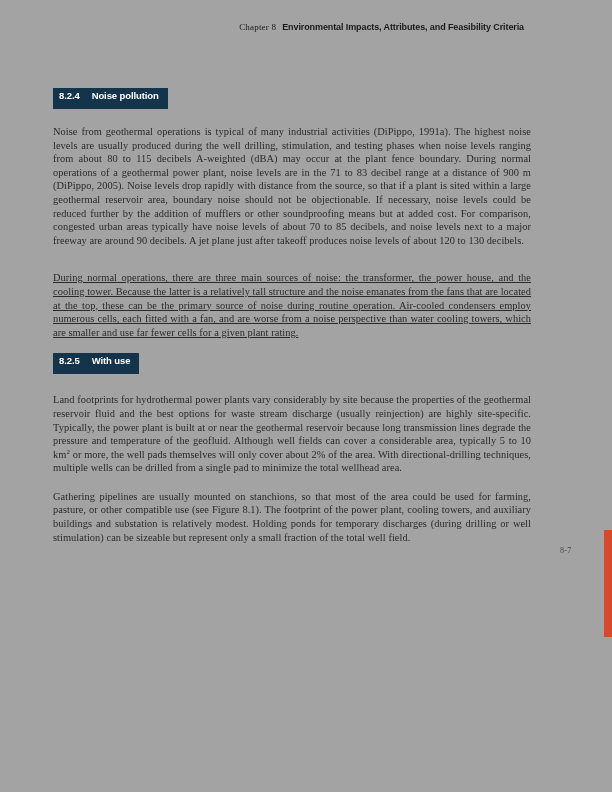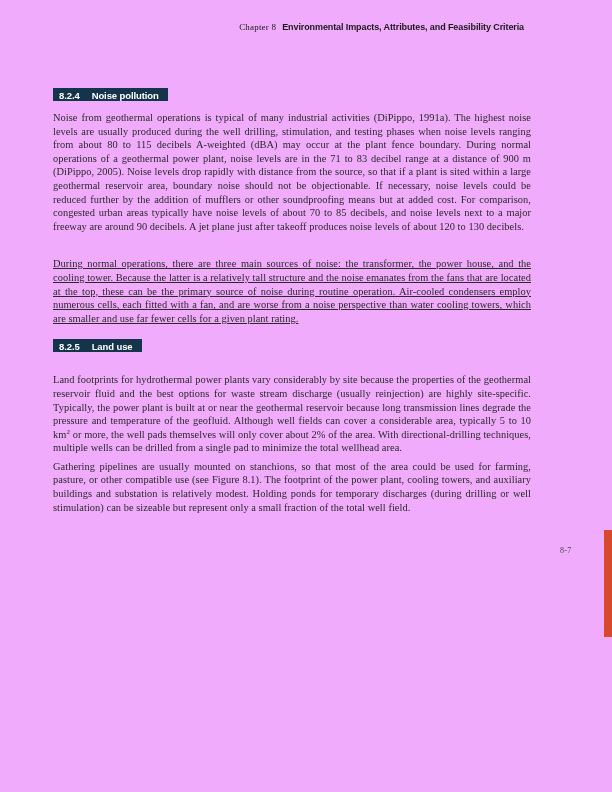--- a/index.html
+++ b/index.html
@@ -4,21 +4,21 @@
 <style>
   html, body {
     margin: 0;
     padding: 0;
     background: #ffffff;
   }
   .page {
     position: relative;
     width: 612px;
     height: 792px;
-    background: #f0abfc;
+    background: #a3a3a3;
     overflow: hidden;
     font-family: "Liberation Serif", serif;
   }
   .header {
     position: absolute;
     top: 16px;
     left: 53px;
     width: 471px;
     text-align: right;
     white-space: nowrap;
@@ -43,46 +43,46 @@
     width: 478px;
   }
   .section-heading {
     display: inline-block;
     background: #14344c;
     color: #ffffff;
     font-family: "Liberation Sans", sans-serif;
     font-weight: bold;
     font-size: 9.5px;
     line-height: 11px;
-    padding: 2px 9px 0 6px;
+    padding: 2px 9px 8px 6px;
     letter-spacing: -0.1px;
   }
   .section-heading .sec-num {
     margin-right: 12px;
   }
   .para {
     margin: 0;
     text-align: justify;
     font-size: 10.4px;
     line-height: 13.6px;
     color: #2a2a2a;
     letter-spacing: 0.05px;
   }
   .para sup {
     font-size: 7px;
     line-height: 0;
     vertical-align: super;
   }
   .heading-wrap-1 { margin: 0; }
-  .p-first      { margin-top: 8px; }
+  .p-first      { margin-top: 16px; }
   .p-gap        { margin-top: 24px; text-decoration: underline; }
   .p-gap-mid    { margin-top: 17px; }
   .heading-wrap-2 { margin: 0; margin-top: 11px; }
   .p-after-head { margin-top: 19px; }
-  .p-last       { margin-top: 5px; }
+  .p-last       { margin-top: 15px; }
   .page-number {
     position: absolute;
     top: 546px;
     left: 560px;
     width: 31px;
     text-align: left;
     font-family: "Liberation Serif", serif;
     font-size: 8px;
     color: #4a4a4a;
     letter-spacing: 0.3px;
@@ -113,21 +113,21 @@
       </div>
     </div>
 
     <p class="para p-first">Noise from geothermal operations is typical of many industrial activities (DiPippo, 1991a). The highest noise levels are usually produced during the well drilling, stimulation, and testing phases when noise levels ranging from about 80 to 115 decibels A-weighted (dBA) may occur at the plant fence boundary. During normal operations of a geothermal power plant, noise levels are in the 71 to 83 decibel range at a distance of 900 m (DiPippo, 2005). Noise levels drop rapidly with distance from the source, so that if a plant is sited within a large geothermal reservoir area, boundary noise should not be objectionable. If necessary, noise levels could be reduced further by the addition of mufflers or other soundproofing means but at added cost. For comparison, congested urban areas typically have noise levels of about 70 to 85 decibels, and noise levels next to a major freeway are around 90 decibels. A jet plane just after takeoff produces noise levels of about 120 to 130 decibels.</p>
 
     <p class="para p-gap">During normal operations, there are three main sources of noise: the transformer, the power house, and the cooling tower. Because the latter is a relatively tall structure and the noise emanates from the fans that are located at the top, these can be the primary source of noise during routine operation. Air-cooled condensers employ numerous cells, each fitted with a fan, and are worse from a noise perspective than water cooling towers, which are smaller and use far fewer cells for a given plant rating.</p>
 
 
     <div class="heading-wrap-2">
       <div class="section-heading">
-        <span class="sec-num">8.2.5</span><span class="sec-title">Land use</span>
+        <span class="sec-num">8.2.5</span><span class="sec-title">With use</span>
       </div>
     </div>
 
     <p class="para p-after-head"><span>Land footprints for hydrothermal power plants vary considerably by site because the properties of the geothermal reservoir fluid and the best options for waste stream discharge (usually reinjection) are highly site-specific. Typically, the power plant is built at or near the geothermal reservoir because long transmission lines degrade the pressure and temperature of the geofluid. Although well fields can cover a considerable area, typically 5 to 10 km</span><sup>2</sup><span> or more, the well pads themselves will only cover about 2% of the area. With directional-drilling techniques, multiple wells can be drilled from a single pad to minimize the total wellhead area.</span></p>
 
     <p class="para p-last">Gathering pipelines are usually mounted on stanchions, so that most of the area could be used for farming, pasture, or other compatible use (see Figure 8.1). The footprint of the power plant, cooling towers, and auxiliary buildings and substation is relatively modest. Holding ponds for temporary discharges (during drilling or well stimulation) can be sizeable but represent only a small fraction of the total well field.</p>
 
   </div>
 
   <div class="page-number">8-7</div>

